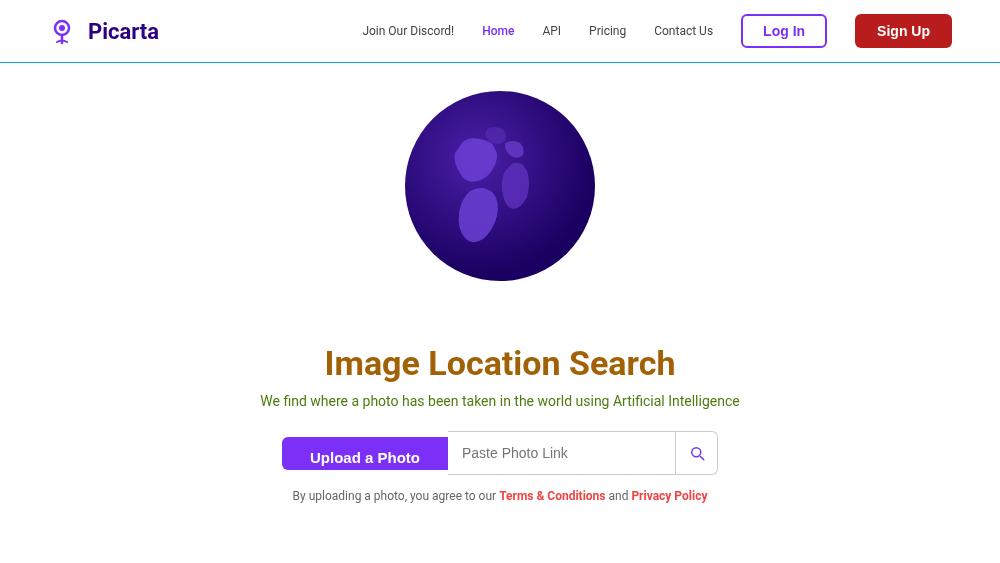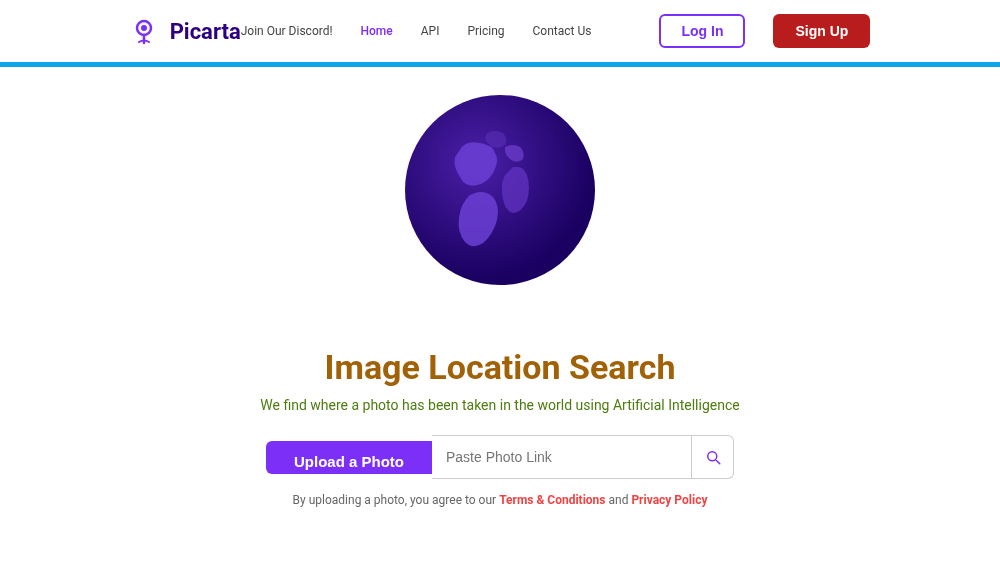--- a/index.html
+++ b/index.html
@@ -8,23 +8,23 @@
       background: #ffffff;
       width: 1000px;
       height: 563px;
       overflow: hidden;
     }
 
     
     header {
       display: flex;
       align-items: center;
-      justify-content: center;
+      justify-content: space-between;
       padding: 14px 48px;
-      border-bottom: 5px solid #0ea5e9;
+      border-bottom: 1px solid #0ea5e9;
     }
 
     .logo-area {
       display: flex;
       align-items: center;
       gap: 8px;
       text-decoration: none;
     }
 
     .logo-icon {
@@ -58,21 +58,20 @@
 
     .btn-login {
       background: transparent;
       border: 2px solid #7b2ff7;
       color: #7b2ff7;
       padding: 7px 20px;
       border-radius: 6px;
       font-size: 14px;
       font-weight: 600;
       cursor: pointer;
-      margin-left: 40px;
     }
 
     .btn-signup {
       background: #b91c1c;
       border: none;
       color: #fff;
       padding: 9px 22px;
       border-radius: 6px;
       font-size: 14px;
       font-weight: 600;
@@ -137,21 +136,21 @@
       border-radius: 6px 0 0 6px;
       cursor: pointer;
       height: 33px;
     }
 
     .url-input {
       border: 1px solid #ccc;
       border-left: none;
       padding: 0 14px;
       height: 44px;
-      width: 260px;
+      width: 228px;
       font-size: 14px;
       color: #999;
       outline: none;
     }
 
     .search-btn {
       background: #fff;
       border: 1px solid #ccc;
       border-left: none;
       height: 44px;

